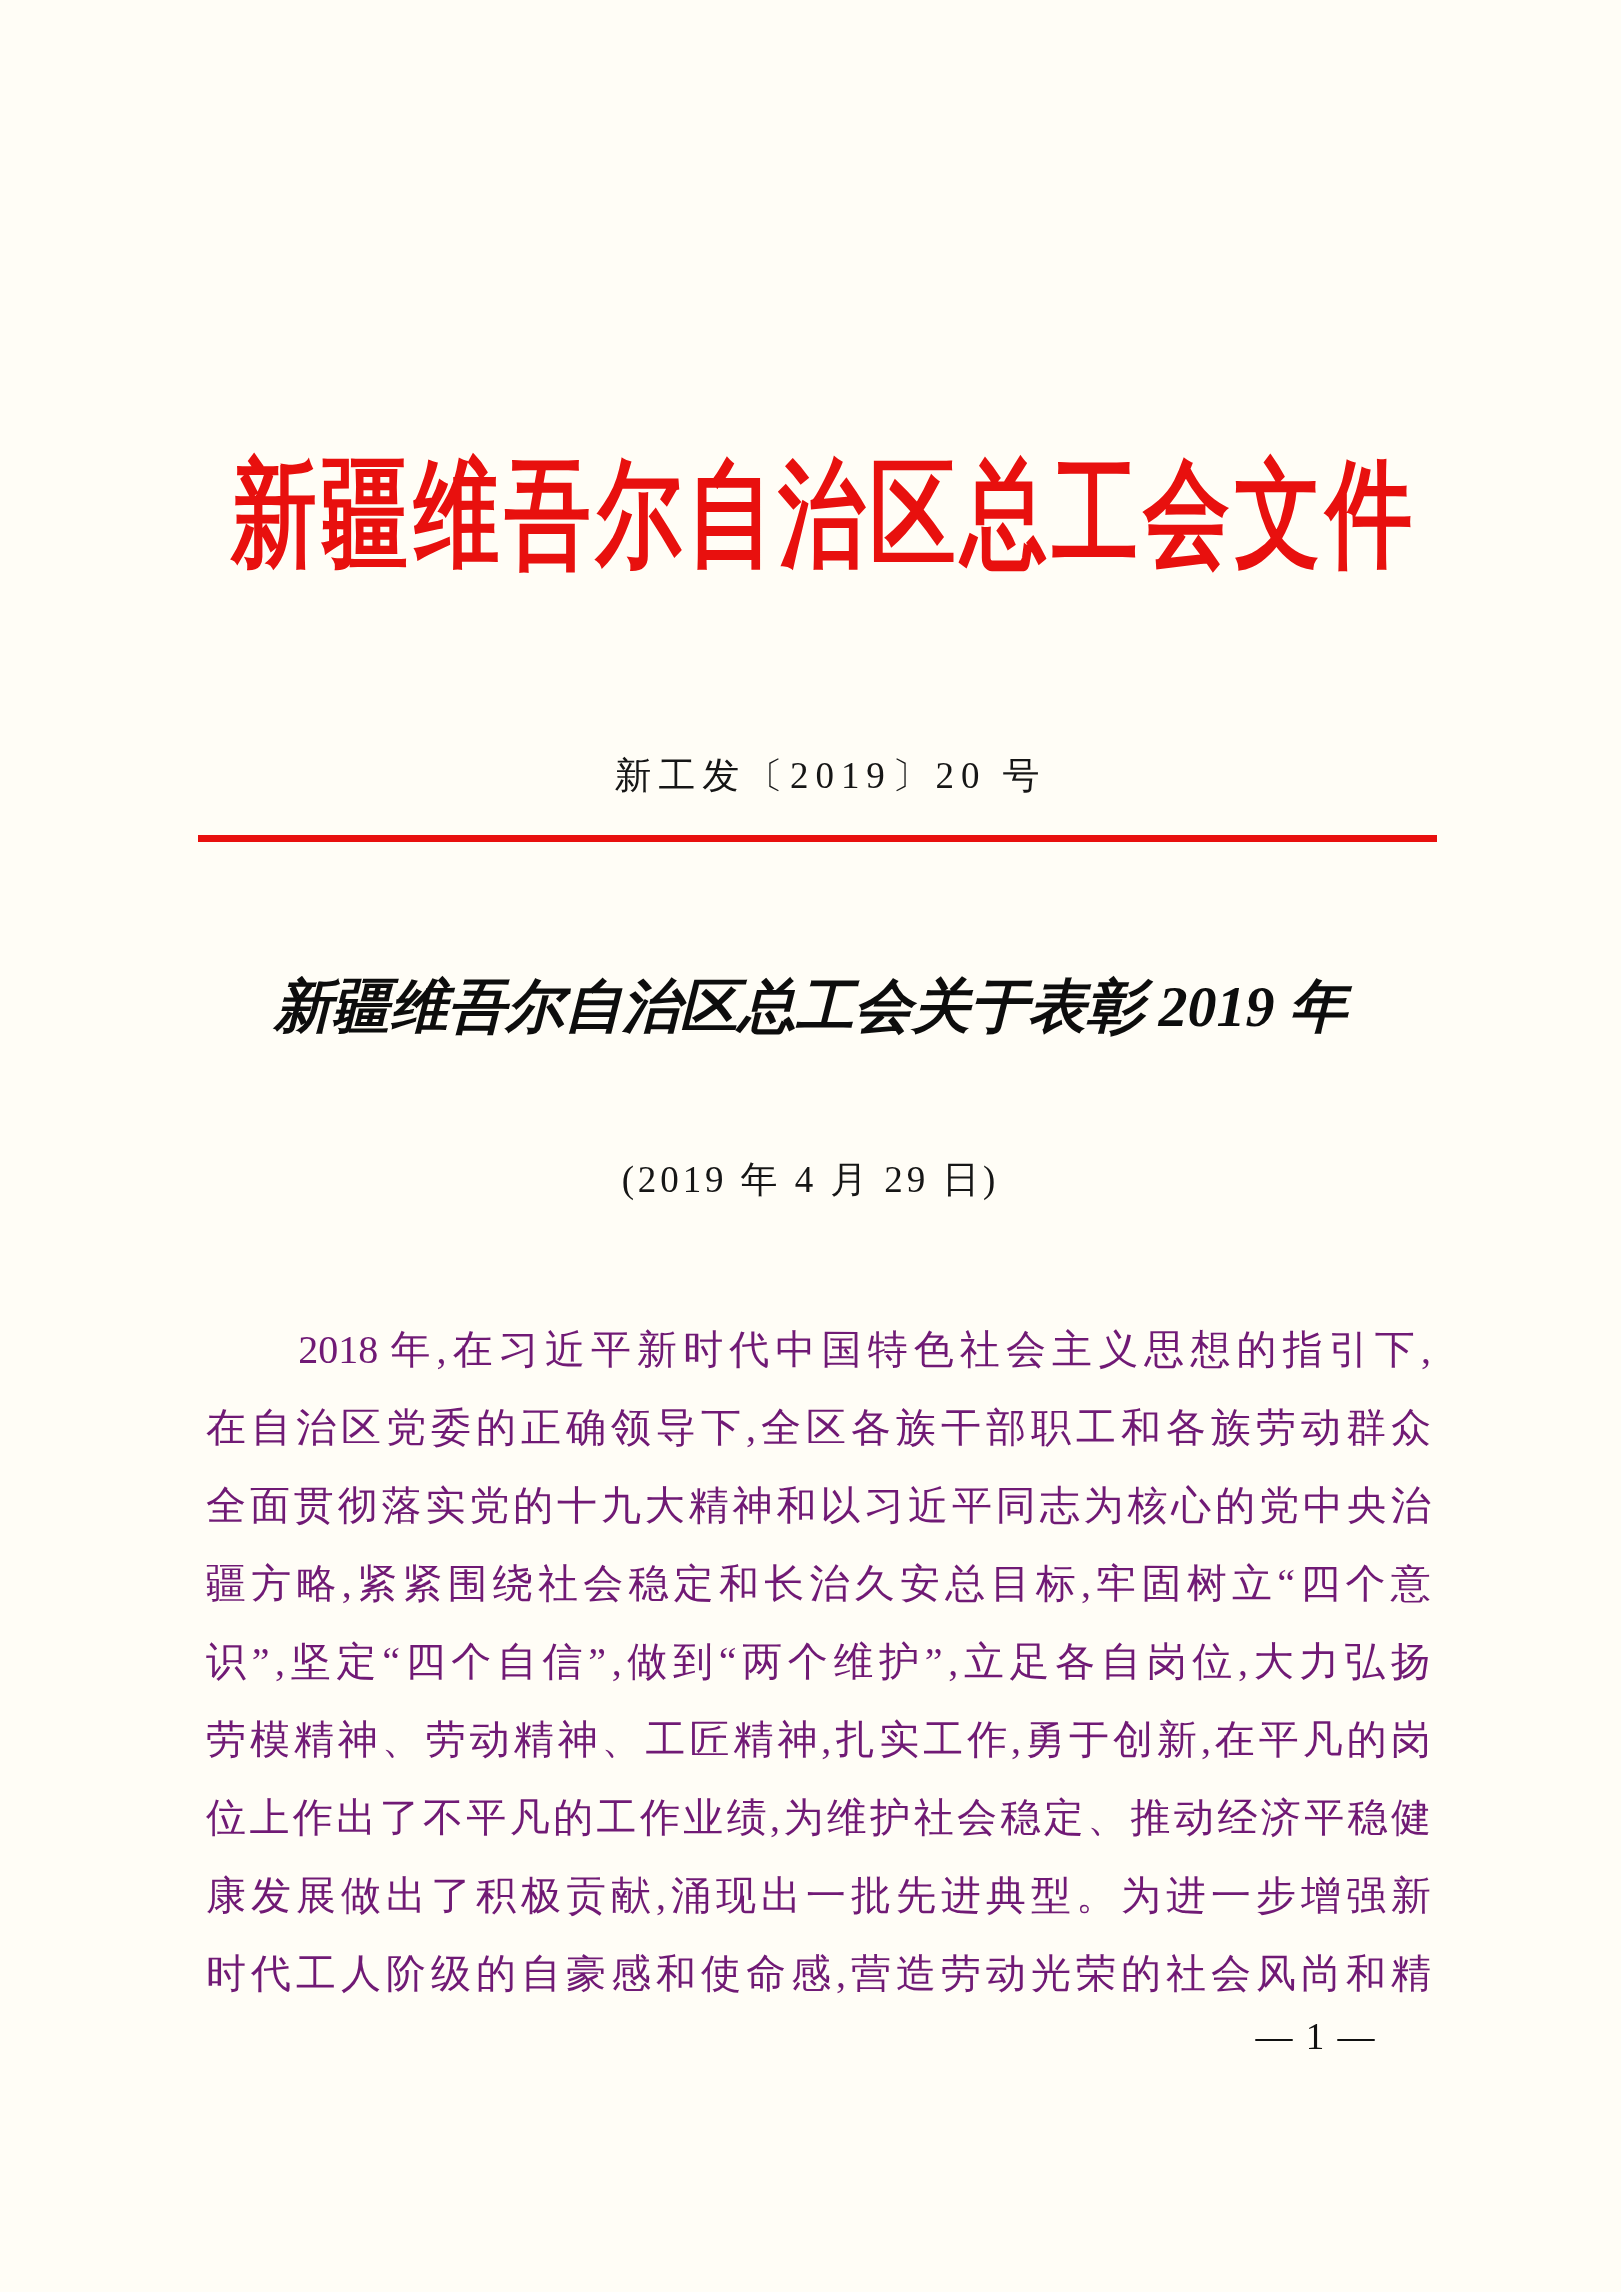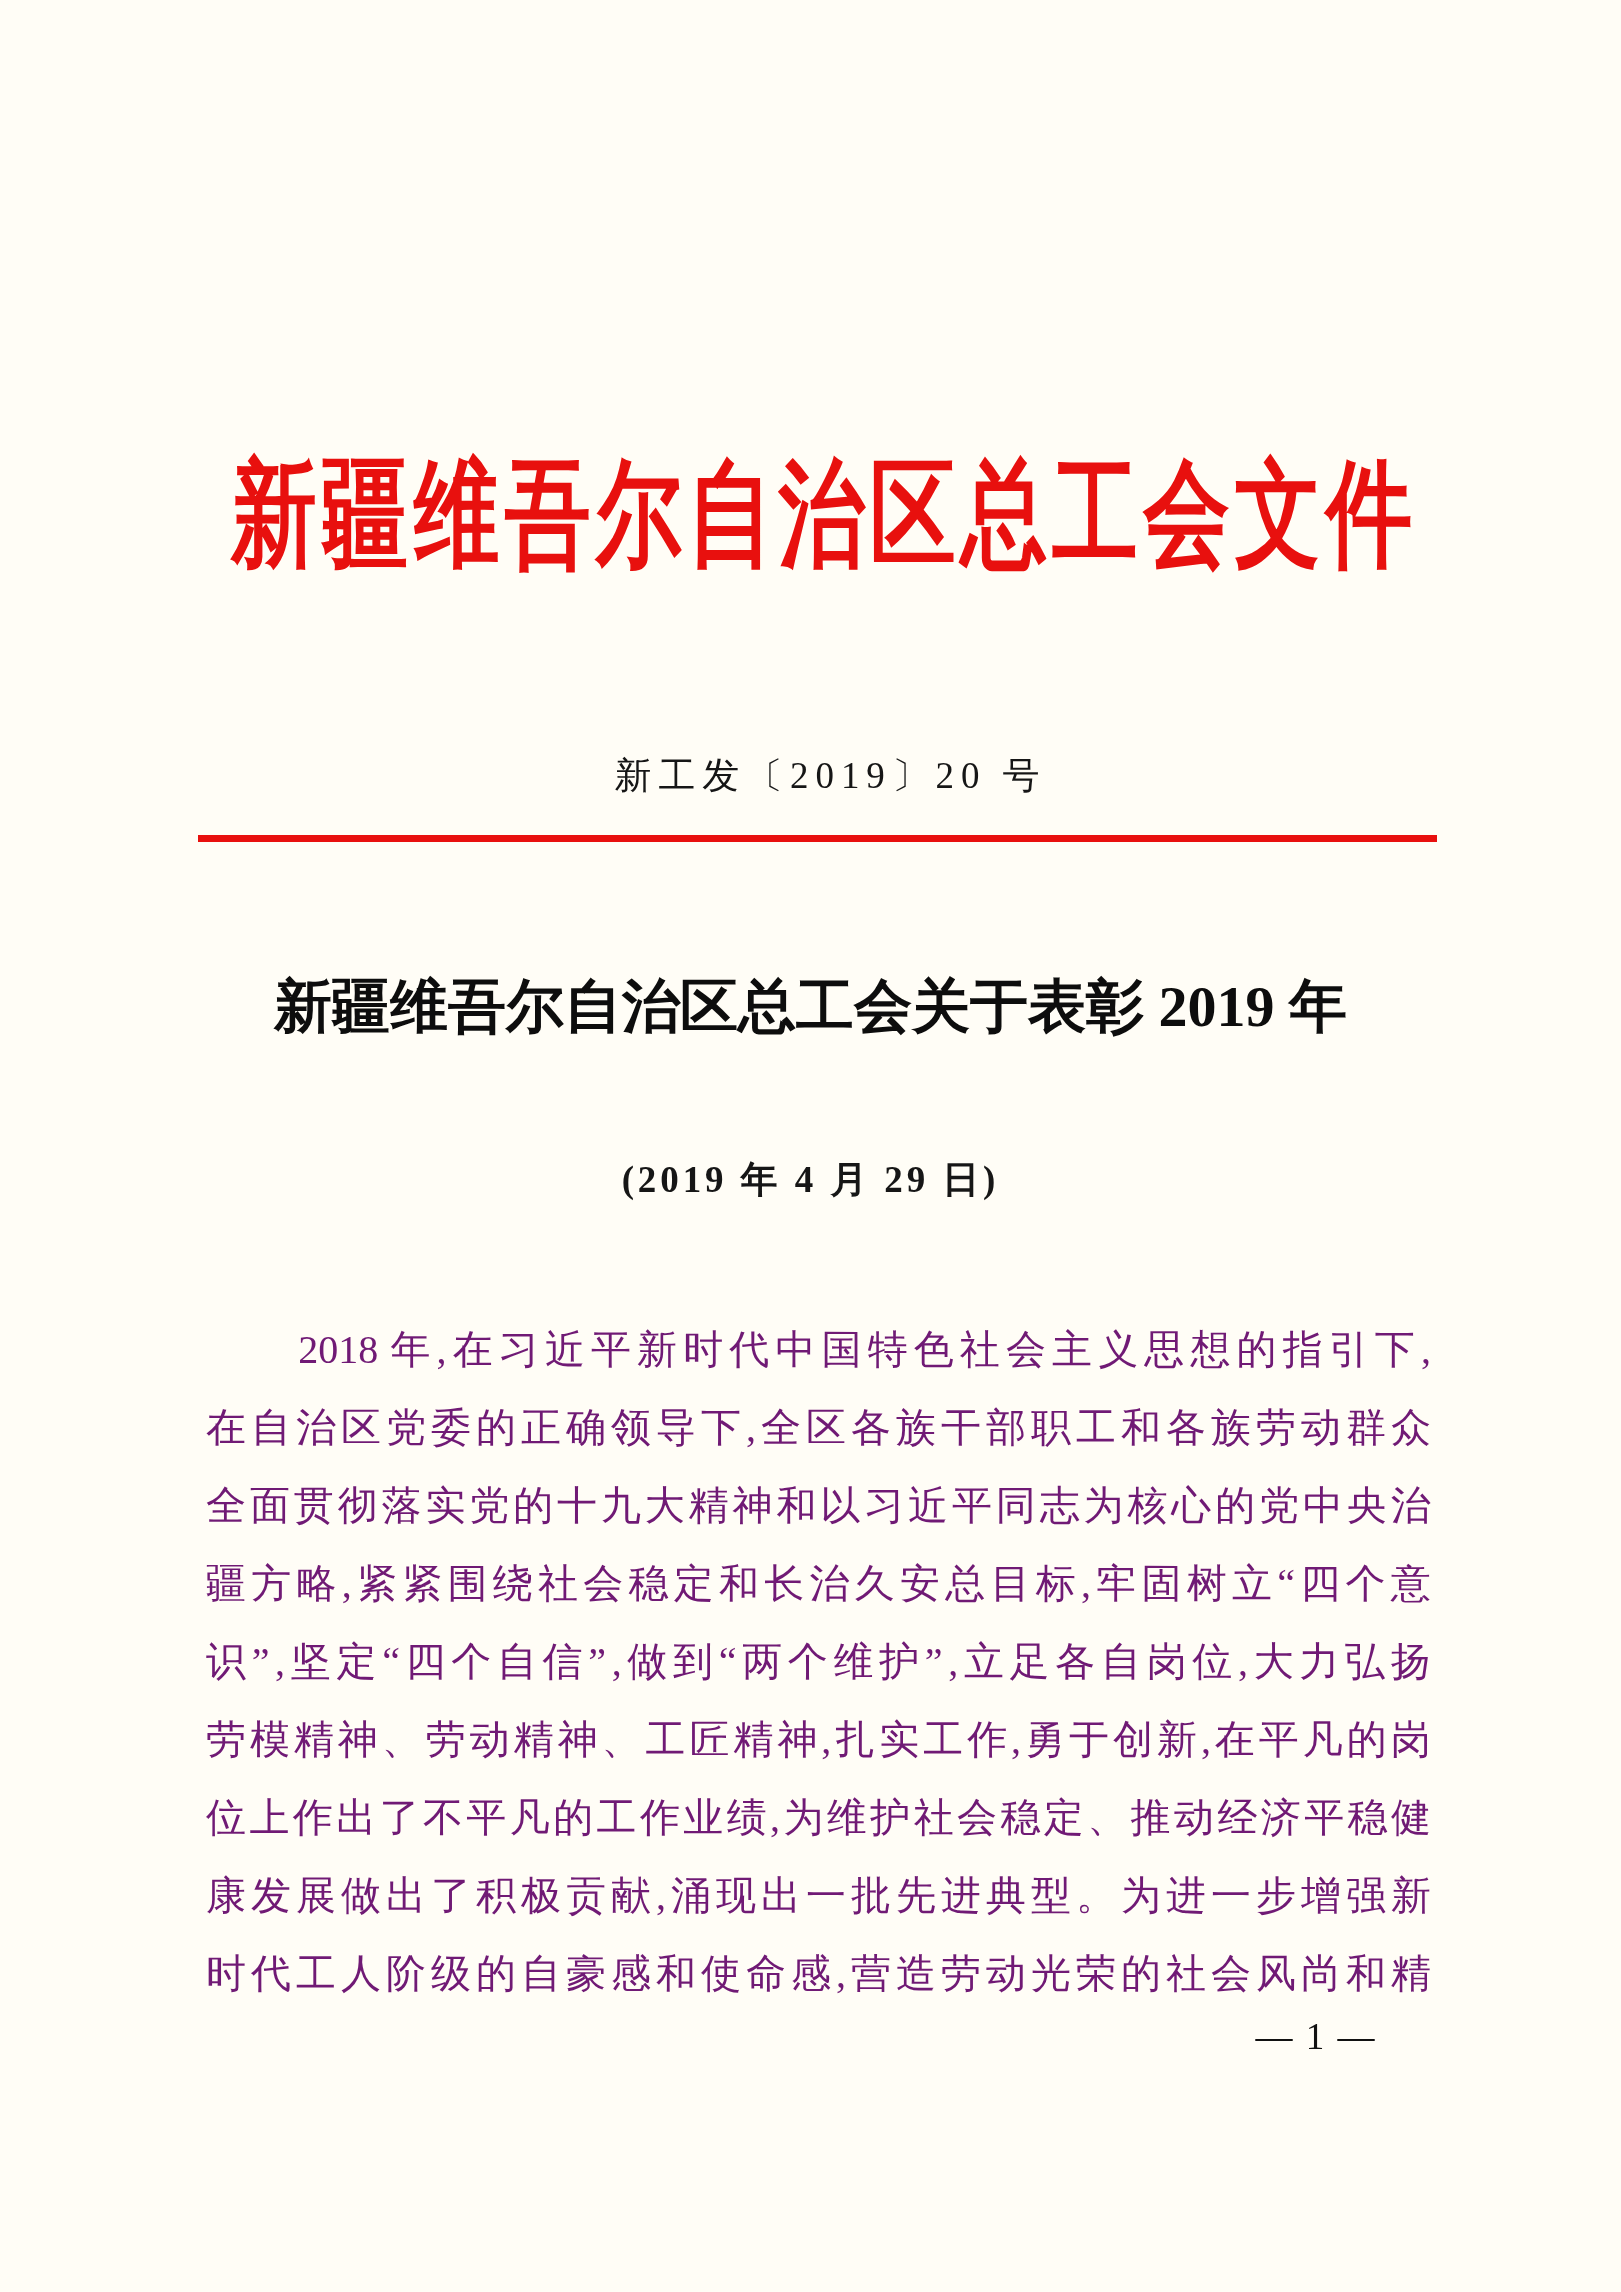--- a/index.html
+++ b/index.html
@@ -43,27 +43,27 @@
   }
   
   .doc-title {
     position:absolute;
     top:961px; left:0; width:100%;
     text-align:center;
     font-weight:700;
     font-size:58px;
     color:#0d0d0d;
   }
-  .doc-title .t-line { line-height:91px; white-space:nowrap; }
+  .doc-title .t-line { line-height:91px; white-space:nowrap;font-style:italic; }
   .doc-date {
     position:absolute;
     top:1155px; left:0; width:100%;
     text-align:center;
     font-size:37px;
-    font-weight:700;
+    font-weight:400;
     letter-spacing:3.9px;
     color:#161616;
   }
   
   .body-text {
     position:absolute;
     top:1311px; left:206px; width:1225px;
     font-size:40px;
     color:#701a75;
   }

